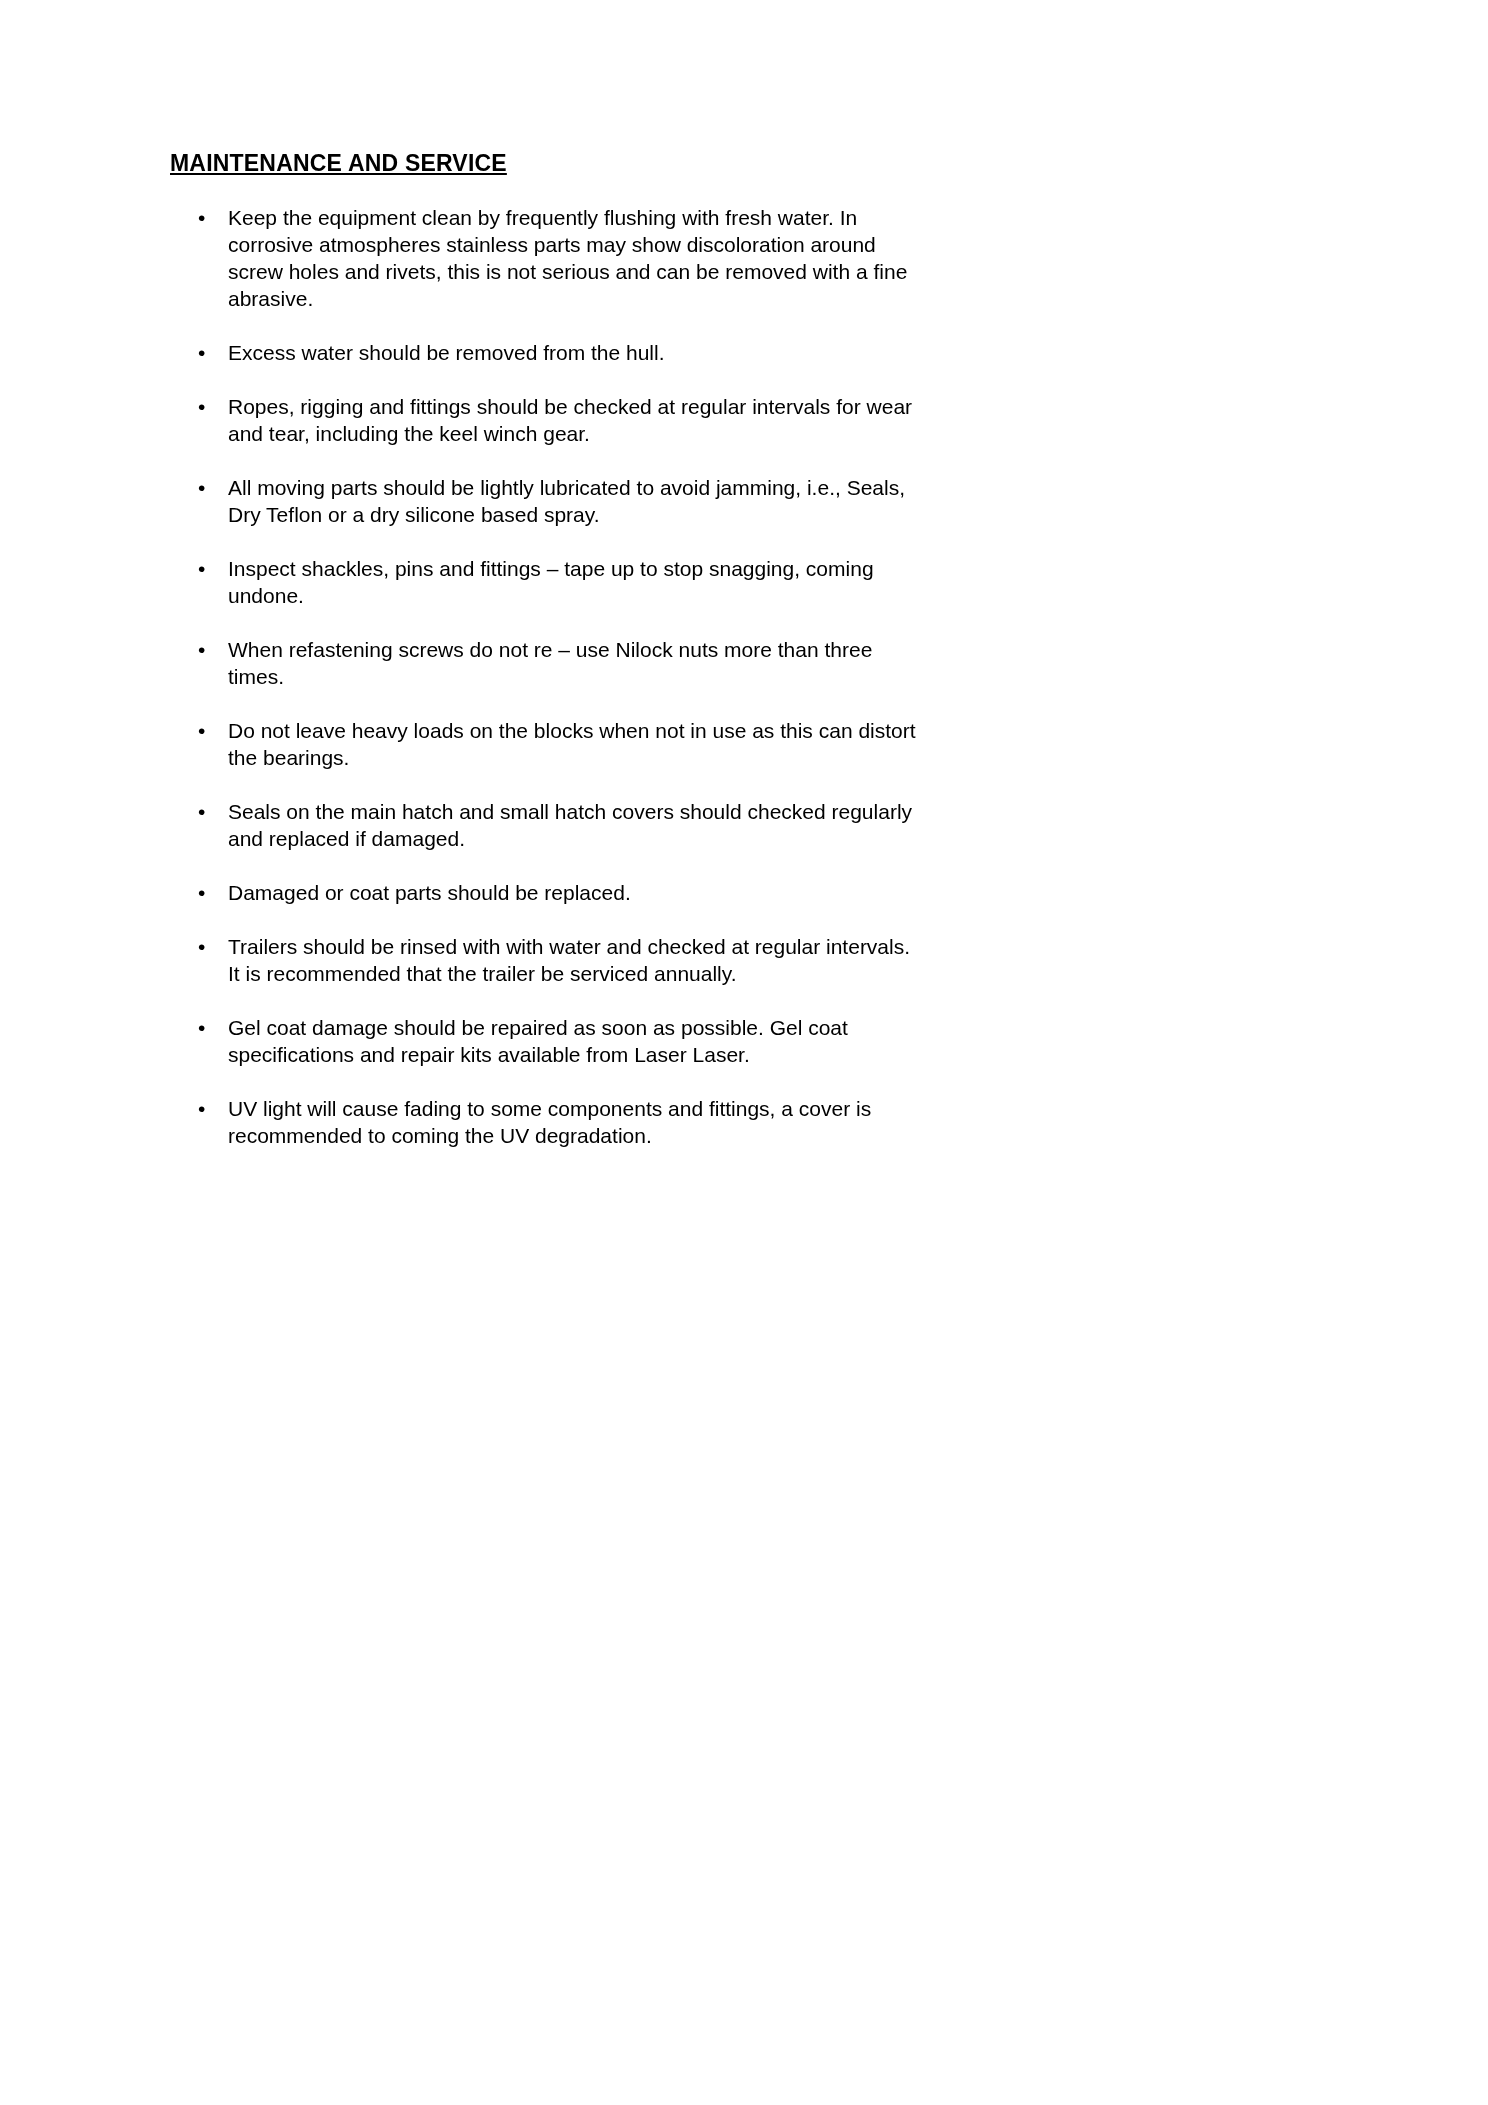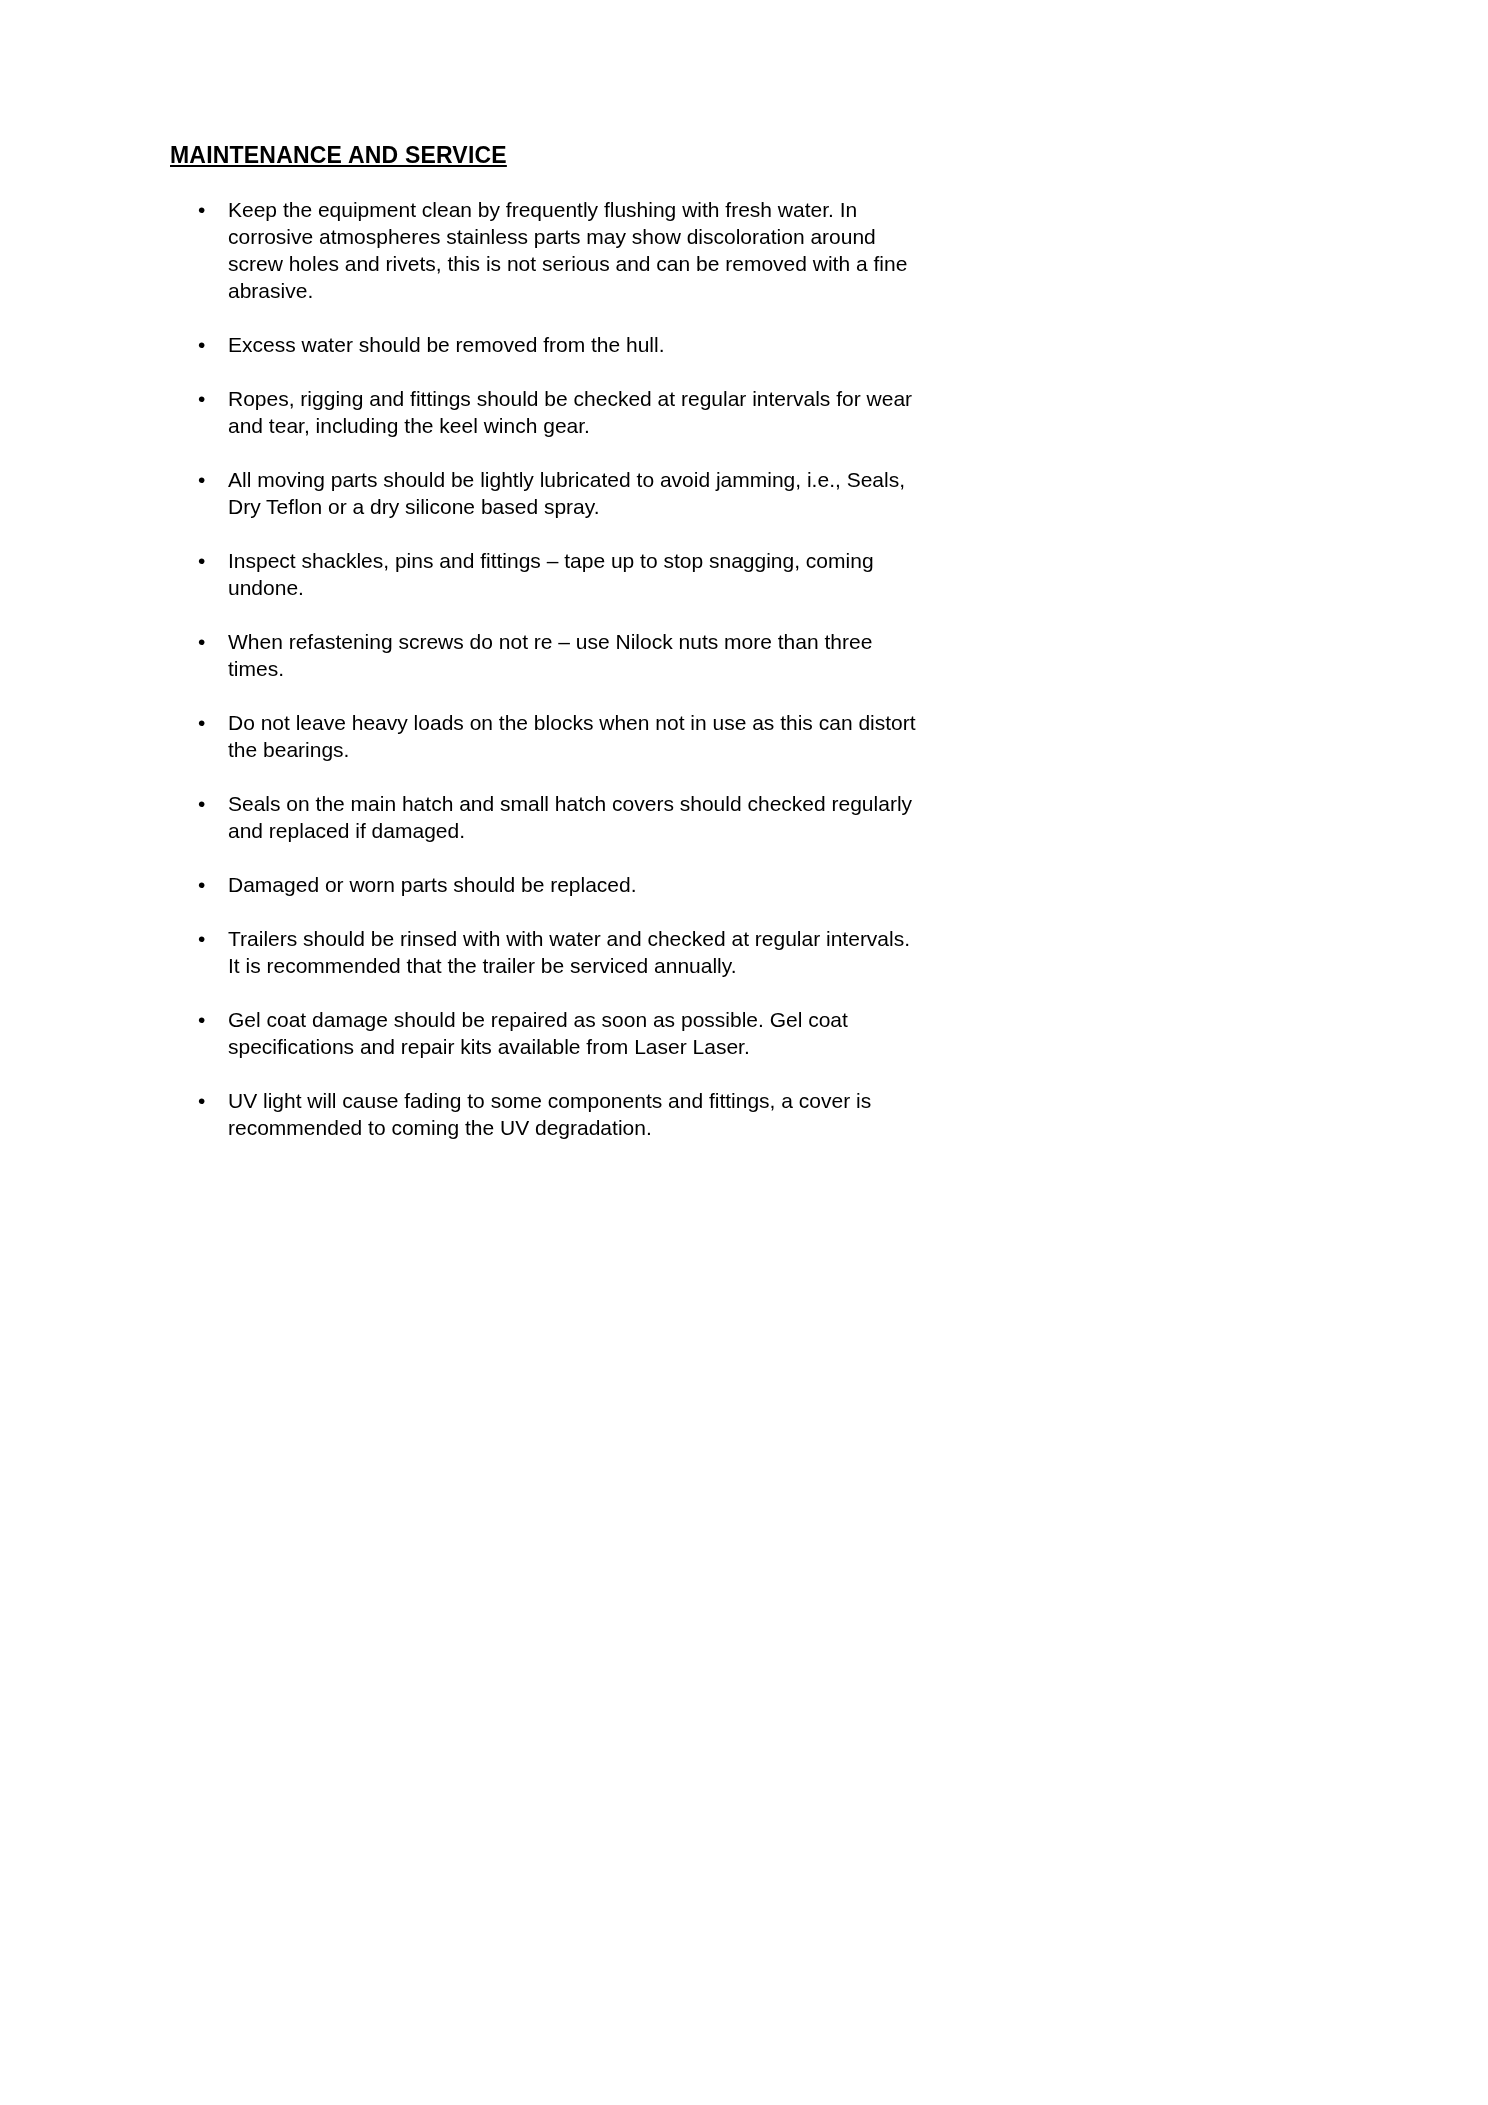--- a/index.html
+++ b/index.html
@@ -18,21 +18,21 @@
     width: 1488px;
     height: 2105px;
     padding: 133px 0 0 170px;
     background: #ffffff;
   }
   .doc-title {
     font-size: 23px;
     line-height: 28px;
     font-weight: bold;
     text-decoration: underline;
-    margin: 8px 0 19px 0;
+    margin: 16px 0 19px 0;
     letter-spacing: 0.2px;
   }
   .bullet-list {
     list-style: none;
     margin: 0;
     padding: 0;
     margin-left: 28px;
   }
   .bullet-item {
     display: flex;
@@ -97,21 +97,21 @@
       <span class="txt"><span>Do not leave heavy loads on the blocks when not in use as this can distort the bearings.</span><span class="bold"></span></span>
     </li>
 
     <li class="bullet-item">
       <span class="dot">•</span>
       <span class="txt"><span>Seals on the main hatch and small hatch covers should checked regularly and replaced if damaged.</span><span class="bold"></span></span>
     </li>
 
     <li class="bullet-item">
       <span class="dot">•</span>
-      <span class="txt"><span>Damaged or worn parts should be replaced.</span><span class="bold"></span></span>
+      <span class="txt"><span>Damaged or coat parts should be replaced.</span><span class="bold"></span></span>
     </li>
 
     <li class="bullet-item">
       <span class="dot">•</span>
       <span class="txt"><span>Trailers should be rinsed with with water and checked at regular intervals. It is recommended that the trailer be serviced annually.</span><span class="bold"></span></span>
     </li>
 
     <li class="bullet-item">
       <span class="dot">•</span>
       <span class="txt"><span>Gel coat damage should be repaired as soon as possible. Gel coat specifications and repair kits available from Laser Laser.</span><span class="bold"></span></span>

